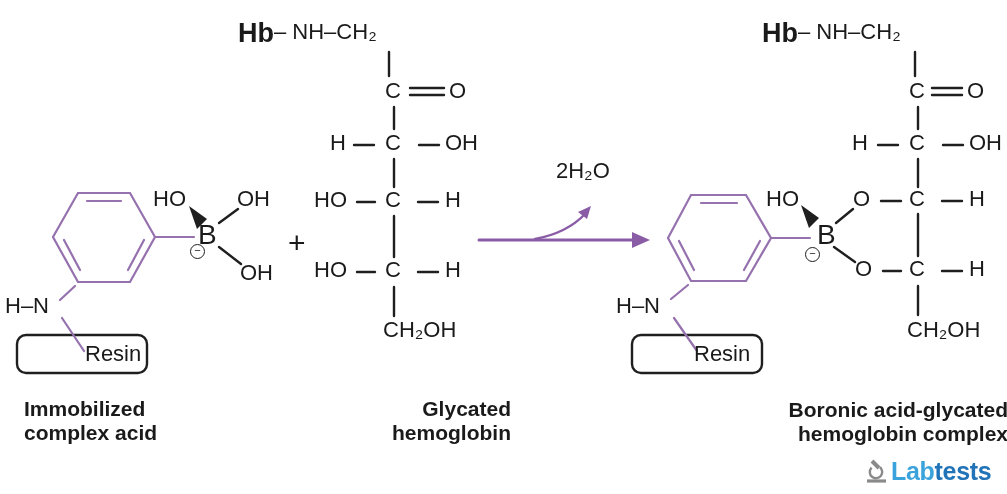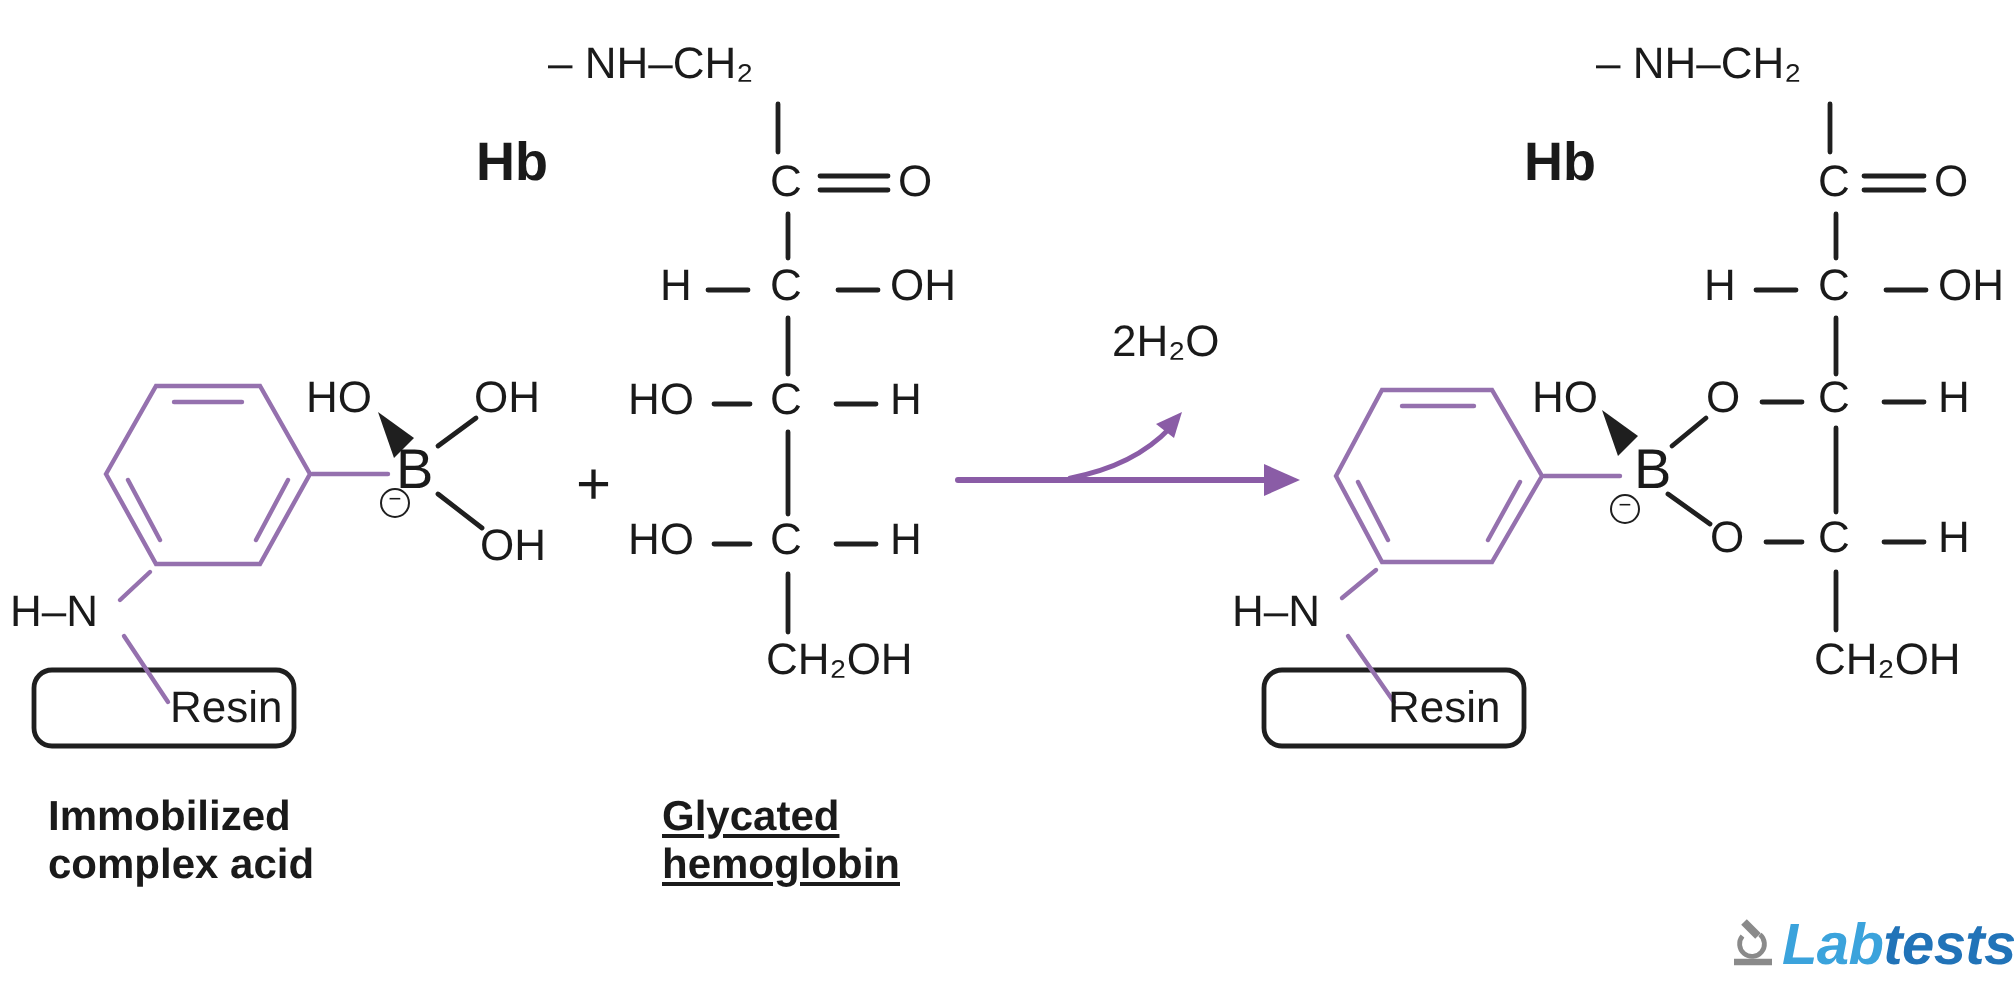--- a/index.html
+++ b/index.html
@@ -11,32 +11,32 @@
     --micro:#8a8a8a;
   }
   html,body{margin:0;padding:0;background:#ffffff;}
   #canvas{
     position:relative;width:1007px;height:494px;background:#ffffff;overflow:hidden;
     font-family:"Liberation Sans","DejaVu Sans",sans-serif;color:#1a1a1a;
   }
   #canvas svg{position:absolute;left:0;top:0;}
   .txt{position:absolute;white-space:pre;line-height:1;}
   .atom{font-size:22px;letter-spacing:0px;}
-  .bold{font-weight:bold;margin-top:48px;}
+  .bold{font-weight:bold;}
   .boron{font-size:28px;}
   .plus{font-size:30px;}
   .resin-label{font-size:22px;}
   .caption{font-size:21px;font-weight:bold;line-height:24px;white-space:pre-line;}
-  .caption.center{text-align:left;text-decoration:underline;}
+  .caption.center{text-align:right;}
   .charge{
     position:absolute;box-sizing:border-box;width:15px;height:15px;
     border:1.6px solid var(--bond);border-radius:50%;
     font-size:11px;line-height:11px;text-align:center;color:#1a1a1a;
   }
-  .logo{position:absolute;font-size:29px;font-weight:bold;letter-spacing:-0.3px;font-style:italic;}
+  .logo{position:absolute;font-size:25px;font-weight:bold;letter-spacing:-0.3px;}
   .logo .lab{color:var(--lab);}
   .logo .tests{color:var(--tests);}
   .stroke-b{stroke:var(--bond);stroke-width:2.4;stroke-linecap:round;fill:none;}
   .stroke-p{stroke:var(--purple);stroke-width:2.2;stroke-linecap:round;fill:none;}
   .stroke-arrow{stroke:var(--arrowp);stroke-linecap:round;fill:none;}
   .fill-b{fill:var(--bond);stroke:none;}
   .fill-arrow{fill:var(--arrowp);stroke:none;}
   .resin-rect{fill:#ffffff;stroke:var(--bond);stroke-width:2.4;}
   .micro{stroke:var(--micro);fill:none;}
 </style>
@@ -172,18 +172,20 @@
   <span class="txt atom" style="left:969px;top:188px">H</span>
   <span class="txt atom" style="left:855px;top:258px">O</span>
   <span class="txt atom" style="left:909px;top:258px">C</span>
   <span class="txt atom" style="left:969px;top:258px">H</span>
   <span class="txt atom" style="left:907px;top:319px">CH₂OH</span>
   <span class="txt atom" style="left:766px;top:188px">HO</span>
   <span class="txt atom boron" style="left:817px;top:221px">B</span>
   <span class="charge" style="left:805px;top:247px">−</span>
   <span class="txt atom" style="left:616px;top:295px">H–N</span>
   <span class="txt resin-label" style="left:694px;top:343px">Resin</span>
+  <div class="txt caption center" style="left:744px;top:398px;width:264px">Boronic acid-glycated
+hemoglobin complex</div>
 
   <div class="logo" style="left:891px;top:457px">
     <span class="lab">Lab</span><span class="tests">tests</span>
   </div>
 
 </div>
 
 </body></html>

